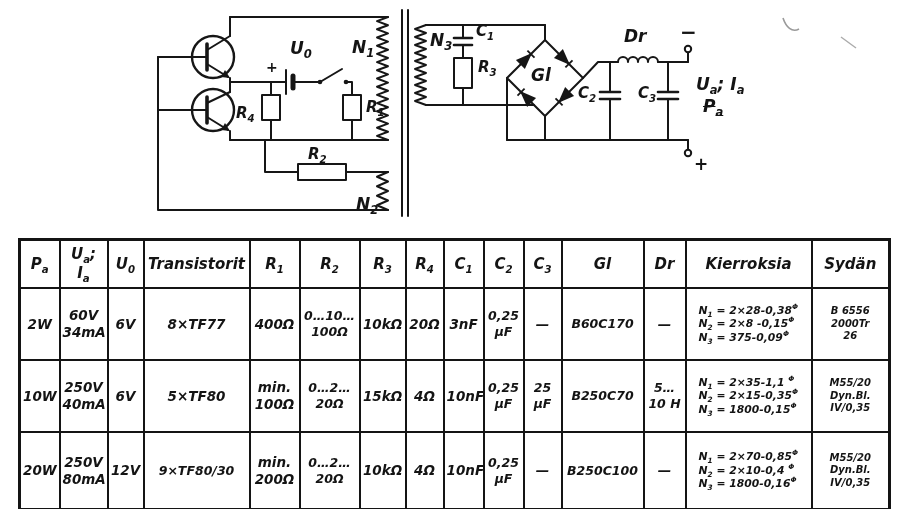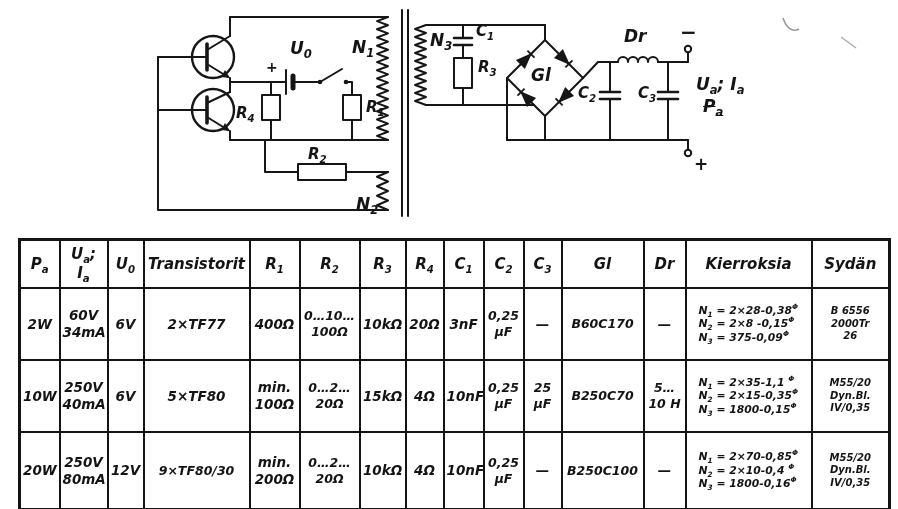--- a/index.html
+++ b/index.html
@@ -222,21 +222,21 @@
         <th>C<sub>3</sub></th>
         <th>Gl</th>
         <th>Dr</th>
         <th>Kierroksia</th>
         <th>Sydän</th>
       </tr>
       <tr class="r1">
         <td>2W</td>
         <td>60V<br>34mA</td>
         <td>6V</td>
-        <td>2×TF77</td>
+        <td>8×TF77</td>
         <td>400Ω</td>
         <td class="small">0…10…<br>100Ω</td>
         <td>10kΩ</td>
         <td>20Ω</td>
         <td>3nF</td>
         <td class="small">0,25<br>µF</td>
         <td>—</td>
         <td class="small">B60C170</td>
         <td>—</td>
         <td class="kier">N<sub>1</sub> = 2×28-0,38<sup>Φ</sup><br>N<sub>2</sub> = 2×8 -0,15<sup>Φ</sup><br>N<sub>3</sub> = 375-0,09<sup>Φ</sup></td>

